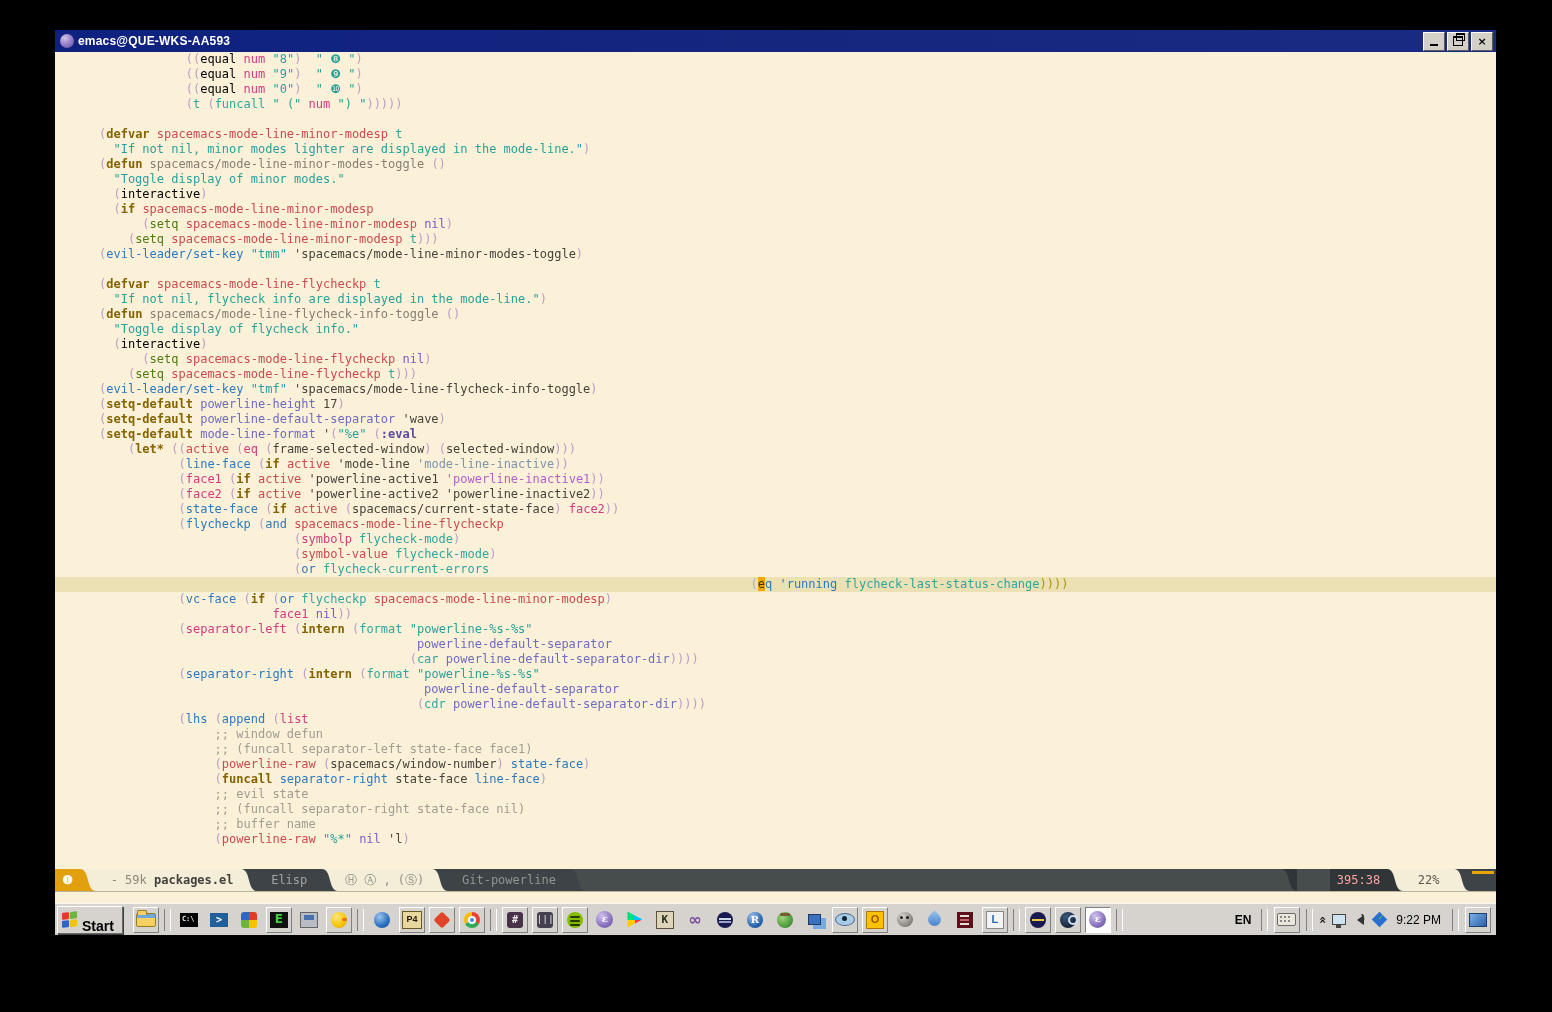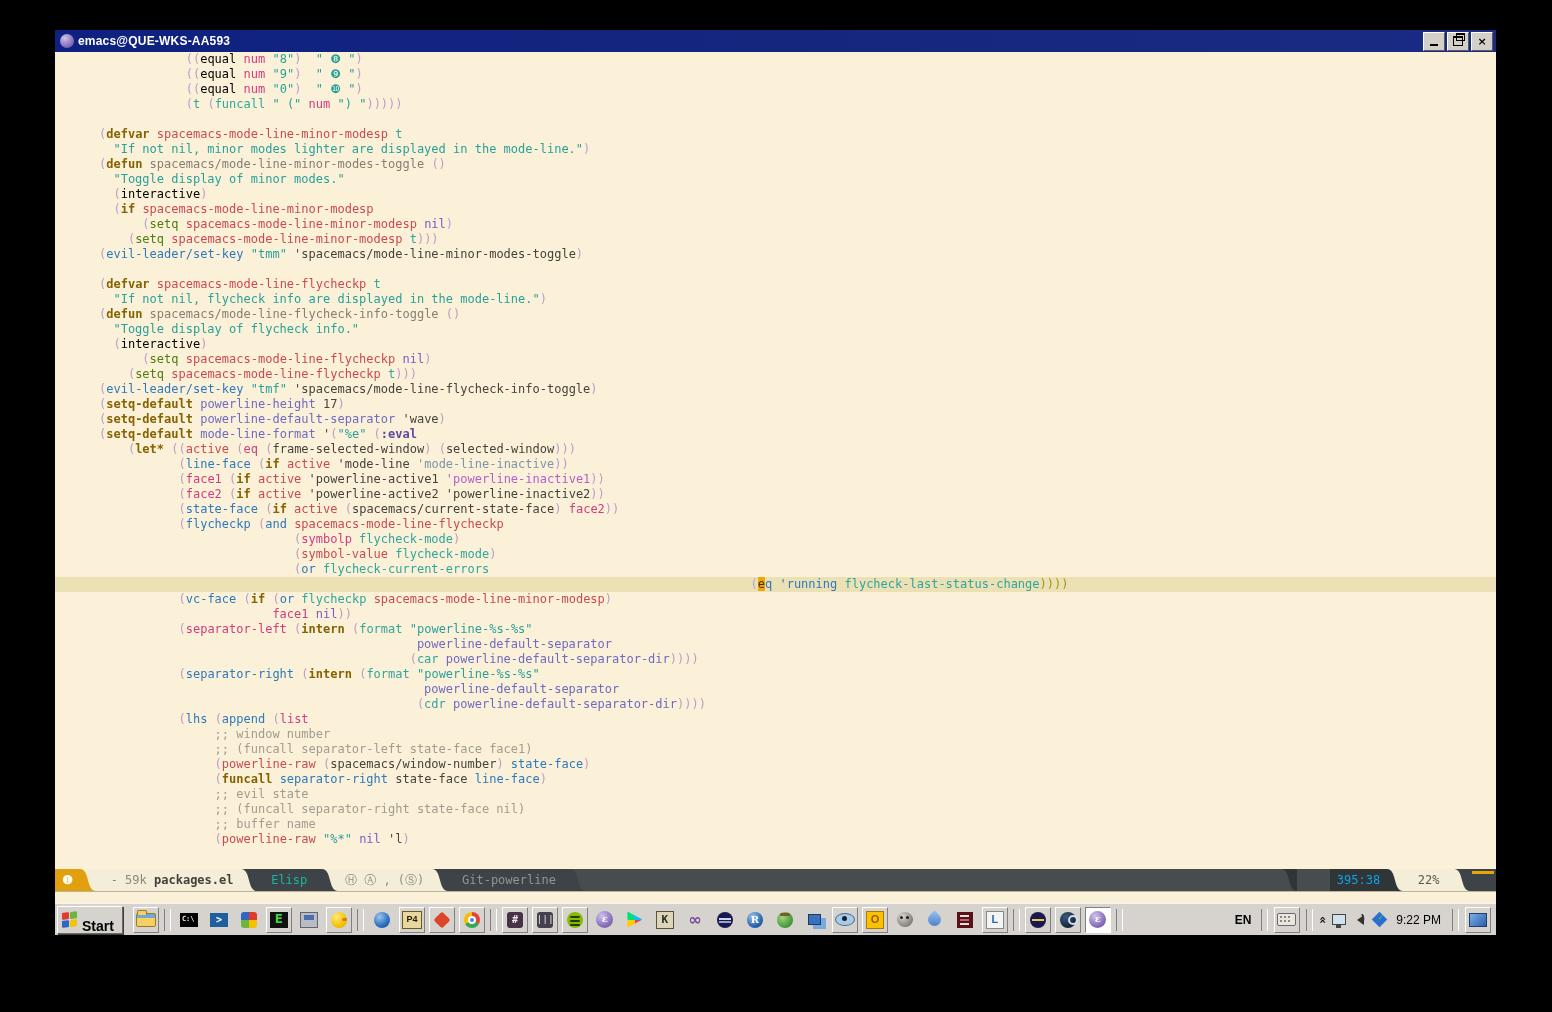--- a/index.html
+++ b/index.html
@@ -194,57 +194,57 @@
         <div class="ln hl"><span class="c-p">                               (</span><span class="c-cur">e</span><span class="c-u">q</span><span class="c-d"> </span><span class="c-u">'running</span><span class="c-d"> </span><span class="c-t">flycheck-last-status-change</span><span class="c-o">))))</span></div>
         <div class="ln"><span class="c-p">           (</span><span class="c-u">vc-face</span><span class="c-d"> </span><span class="c-p">(</span><span class="c-k">if</span><span class="c-d"> </span><span class="c-p">(</span><span class="c-u">or</span><span class="c-d"> </span><span class="c-t">flycheckp</span><span class="c-d"> </span><span class="c-v">spacemacs-mode-line-minor-modesp</span><span class="c-p">)</span></div>
         <div class="ln"><span class="c-m">                        face1</span><span class="c-d"> </span><span class="c-n">nil</span><span class="c-p">))</span></div>
         <div class="ln"><span class="c-p">           (</span><span class="c-m">separator-left</span><span class="c-d"> </span><span class="c-p">(</span><span class="c-k">intern</span><span class="c-d"> </span><span class="c-p">(</span><span class="c-t">format</span><span class="c-d"> </span><span class="c-s">"powerline-%s-%s"</span></div>
         <div class="ln"><span class="c-pu">                                            powerline-default-separator</span></div>
         <div class="ln"><span class="c-p">                                           (</span><span class="c-t">car</span><span class="c-d"> </span><span class="c-pu">powerline-default-separator-dir</span><span class="c-p">))))</span></div>
         <div class="ln"><span class="c-p">           (</span><span class="c-u">separator-right</span><span class="c-d"> </span><span class="c-p">(</span><span class="c-k">intern</span><span class="c-d"> </span><span class="c-p">(</span><span class="c-t">format</span><span class="c-d"> </span><span class="c-s">"powerline-%s-%s"</span></div>
         <div class="ln"><span class="c-pu">                                             powerline-default-separator</span></div>
         <div class="ln"><span class="c-p">                                            (</span><span class="c-t">cdr</span><span class="c-d"> </span><span class="c-pu">powerline-default-separator-dir</span><span class="c-p">))))</span></div>
         <div class="ln"><span class="c-p">           (</span><span class="c-u">lhs</span><span class="c-d"> </span><span class="c-p">(</span><span class="c-u">append</span><span class="c-d"> </span><span class="c-p">(</span><span class="c-m">list</span></div>
-        <div class="ln"><span class="c-c">                ;; window number</span></div>
+        <div class="ln"><span class="c-c">                ;; window defun</span></div>
         <div class="ln"><span class="c-c">                ;; (funcall separator-left state-face face1)</span></div>
         <div class="ln"><span class="c-p">                (</span><span class="c-v">powerline-raw</span><span class="c-d"> </span><span class="c-p">(</span><span class="c-d">spacemacs/window-number</span><span class="c-p">)</span><span class="c-d"> </span><span class="c-u">state-face</span><span class="c-p">)</span></div>
         <div class="ln"><span class="c-p">                (</span><span class="c-k">funcall</span><span class="c-d"> </span><span class="c-u">separator-right</span><span class="c-d"> state-face </span><span class="c-u">line-face</span><span class="c-p">)</span></div>
         <div class="ln"><span class="c-c">                ;; evil state</span></div>
         <div class="ln"><span class="c-c">                ;; (funcall separator-right state-face nil)</span></div>
         <div class="ln"><span class="c-c">                ;; buffer name</span></div>
         <div class="ln"><span class="c-p">                (</span><span class="c-v">powerline-raw</span><span class="c-d"> </span><span class="c-s">"%*"</span><span class="c-d"> </span><span class="c-n">nil</span><span class="c-d"> 'l</span><span class="c-p">)</span></div>
       </div>
 
     <div id="modeline">
         <div class="mlseg bold" style="background: rgb(226, 160, 15); color: rgb(255, 253, 242);"> ❶ </div>
         <svg width="16" height="22" class="wavesep" style="background: rgb(226, 160, 15);">
           <path d="M0,0 C10,0 6,22 16,22 L16,0 Z" fill="#f4edd8"></path>
         </svg>
         <div class="mlseg" style="background: rgb(244, 237, 216); color: rgb(141, 135, 117);">  - 59k </div>
         <div class="mlseg bold" style="background: rgb(244, 237, 216); color: rgb(65, 64, 59);">packages.el </div>
         <svg width="16" height="22" class="wavesep" style="background: rgb(244, 237, 216);">
           <path d="M0,0 C10,0 6,22 16,22 L16,0 Z" fill="#3e4347"></path>
         </svg>
-        <div class="mlseg" style="background: rgb(62, 67, 71); color: #14b8a6;">  Elisp  </div>
+        <div class="mlseg" style="background: rgb(62, 67, 71); color: #a3a3a3;">  Elisp  </div>
         <svg width="16" height="22" class="wavesep" style="background: rgb(62, 67, 71);">
           <path d="M0,0 C10,0 6,22 16,22 L16,0 Z" fill="#f4edd8"></path>
         </svg>
         <div class="mlseg" style="background: rgb(244, 237, 216); color: rgb(141, 145, 131);"> Ⓗ Ⓐ , (Ⓢ) </div>
         <svg width="16" height="22" class="wavesep" style="background: rgb(244, 237, 216);">
           <path d="M0,0 C10,0 6,22 16,22 L16,0 Z" fill="#3e4347"></path>
         </svg>
         <div class="mlseg" style="background: rgb(62, 67, 71); color: rgb(144, 150, 144);">  Git-powerline  </div>
         <svg width="16" height="22" class="wavesep" style="background: rgb(62, 67, 71);">
           <path d="M0,0 C10,0 6,22 16,22 L16,0 Z" fill="#474d4d"></path>
         </svg>
         <div class="mlseg fill" style="background: rgb(71, 77, 77); color: rgb(144, 150, 144);"></div>
         <svg width="16" height="22" class="wavesep" style="background: rgb(71, 77, 77);">
           <path d="M0,0 C10,0 6,22 16,22 L16,0 Z" fill="#303537"></path>
         </svg>
-        <div class="mlseg" style="background: rgb(48, 53, 55); color: #0ea5e9; margin-left: 33px;"> 395:38 </div>
+        <div class="mlseg" style="background: rgb(48, 53, 55); color: #fca5a5; margin-left: 33px;"> 395:38 </div>
         <svg width="16" height="22" class="wavesep" style="background: rgb(48, 53, 55);">
           <path d="M0,0 C10,0 6,22 16,22 L16,0 Z" fill="#f4edd8"></path>
         </svg>
         <div class="mlseg" style="background: rgb(244, 237, 216); color: rgb(90, 88, 78);">  22%  </div>
         <svg width="16" height="22" class="wavesep" style="background: rgb(244, 237, 216);">
           <path d="M0,0 C10,0 6,22 16,22 L16,0 Z" fill="#3e4347"></path>
         </svg>
         <div class="mlseg hud" style="background: rgb(62, 67, 71);"><div class="hudbar"></div></div>
       </div>
 

